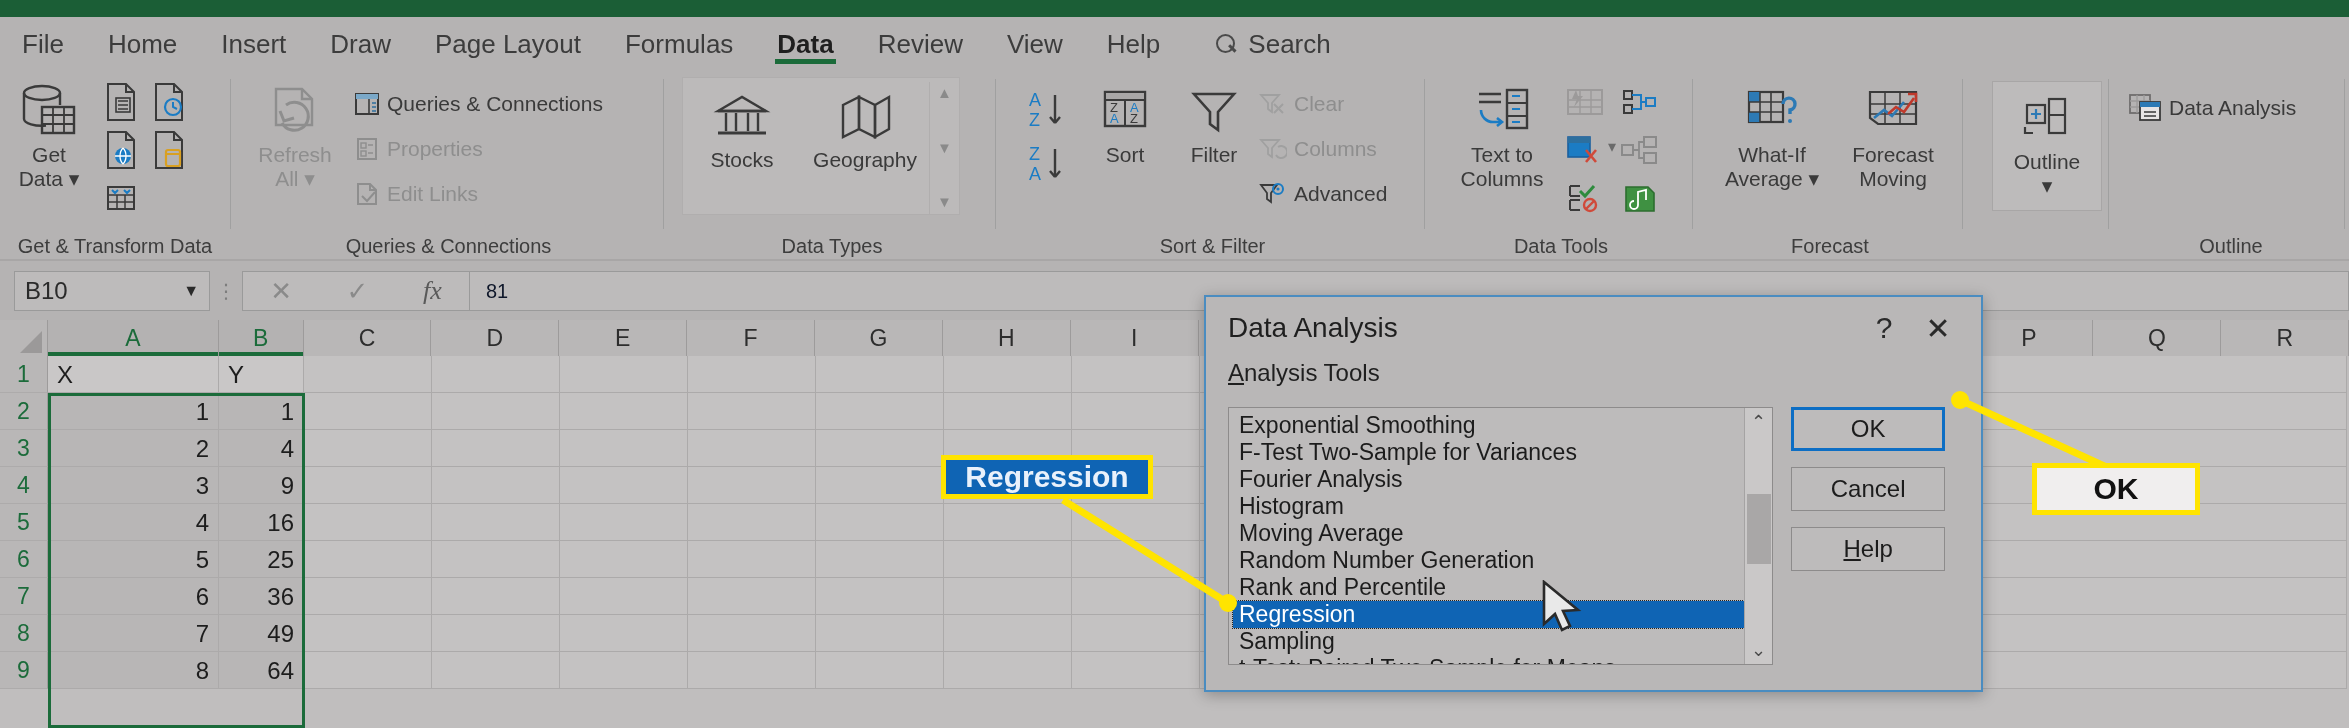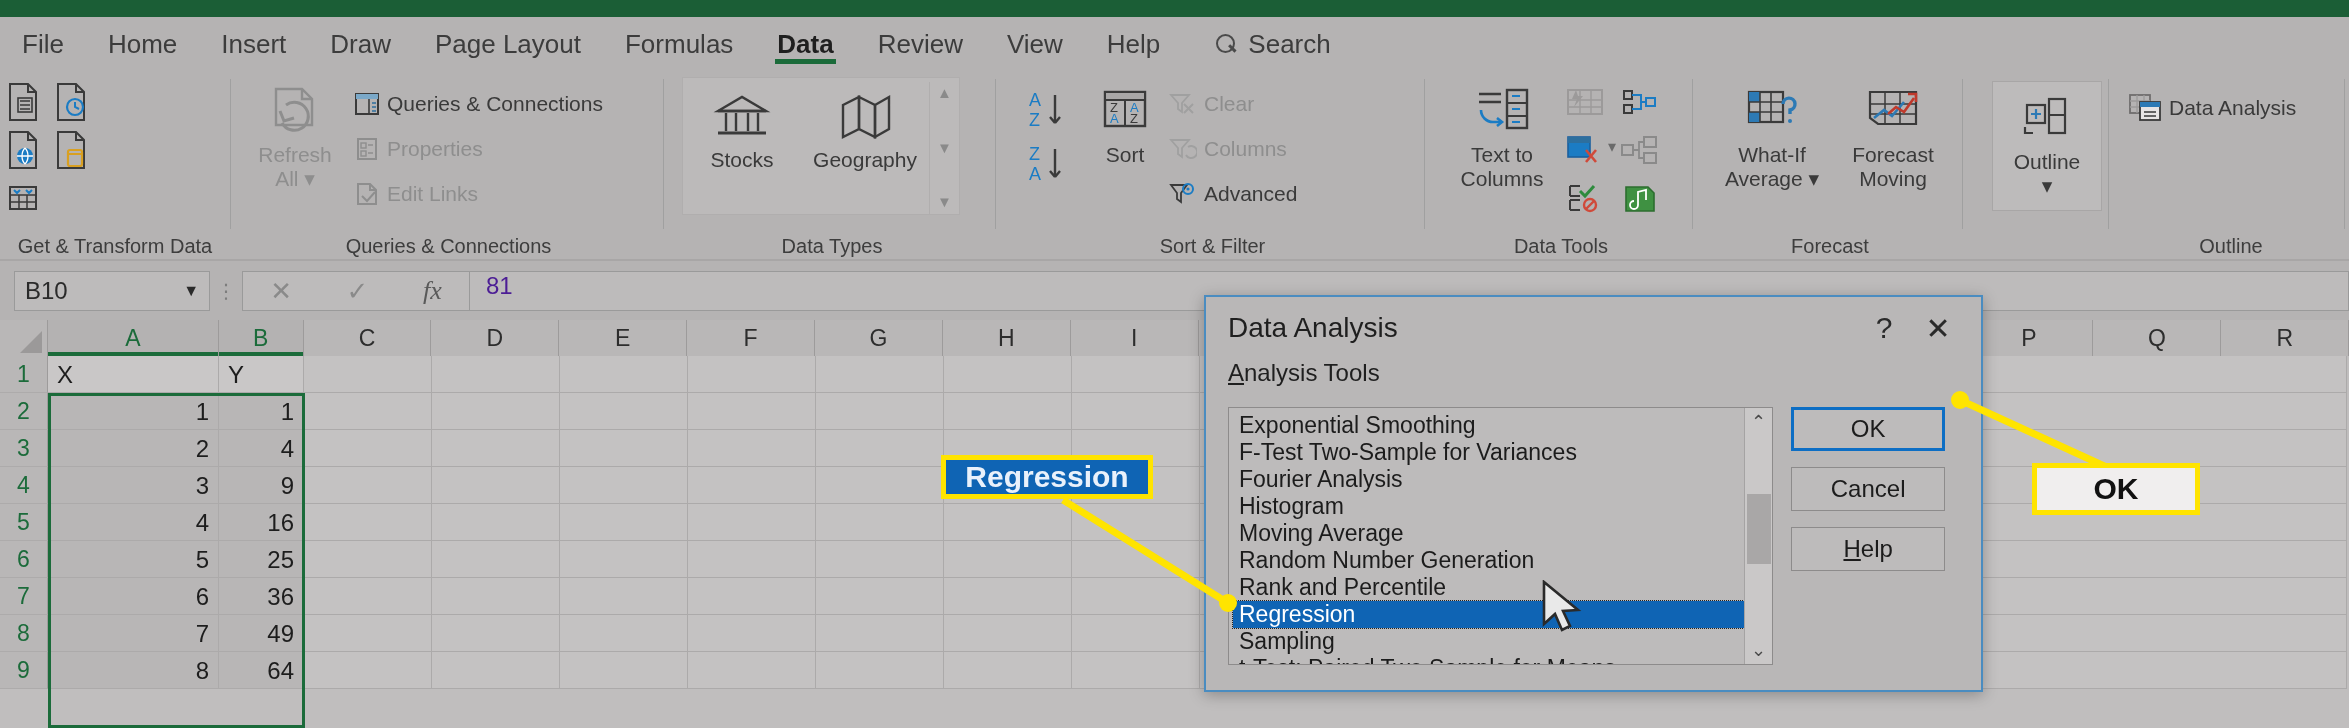--- a/index.html
+++ b/index.html
@@ -103,22 +103,22 @@
   }
   .vdots { width: 32px; text-align: center; color:#7d7d7d; font-size: 20px; letter-spacing:0; }
   .fbtns {
     width: 228px; height: 40px; border: 1px solid #9a9a9a; background:#bdbbbb;
     display: flex; align-items: center; justify-content: space-around;
     font-size: 26px; color: #8a8a8a;
   }
   .fx { font-style: italic; font-family: "Liberation Serif", serif; color:#5a5a5a; }
   .finput {
     flex: 1; height: 40px; background: #bdbbbb; border: 1px solid #9a9a9a;
-    border-left: none; display: flex; align-items: flex-start;
-    padding-left: 16px; font-size: 24px; color: #4c1d95;
+    border-left: none; display: flex; align-items: center;
+    padding-left: 16px; font-size: 20px; color: #0f172a;
   }
 
   
   .sheet { position: absolute; left: 0; top: 320px; width: 2349px; height: 408px; background: #c0bebe; }
   .colhead {
     position: absolute; left: 0; top: 0; width: 2349px; height: 36px;
     display: flex; background: #b9b7b7;
     border-bottom: 1px solid #9d9b9b;
   }
   .corner {
@@ -265,20 +265,33 @@
     <div class="search-tab">
       <span class="mag"></span>
       <span>Search</span>
     </div>
   </div>
 
   <div class="ribbon">
 
     <div class="rgroup" style="left:0; width:230px;">
       <div class="rgroup-body">
+        <div class="bigbtn" style="width:98px">
+          <span class="ico">
+            <svg width="62" height="58" viewBox="0 0 62 58">
+              <ellipse cx="24" cy="10" rx="18" ry="7" fill="none" stroke="#3a3a3a" stroke-width="2.4"></ellipse>
+              <path d="M6 10 V36 a18 7 0 0 0 22 6.6" fill="none" stroke="#3a3a3a" stroke-width="2.4"></path>
+              <path d="M42 10 V22" fill="none" stroke="#3a3a3a" stroke-width="2.4"></path>
+              <rect x="24" y="24" width="32" height="26" fill="none" stroke="#3a3a3a" stroke-width="2.4"></rect>
+              <path d="M24 32h32M24 41h32M35 24v26M46 24v26" stroke="#3a3a3a" stroke-width="1.8"></path>
+            </svg>
+          </span>
+          <span>Get</span>
+          <span>Data ▾</span>
+        </div>
         <div class="icogrid" style="margin-top:2px">
           <div class="icocell">
             <svg width="34" height="40" viewBox="0 0 34 40">
                 <path d="M4 2h18l8 8v28H4z" fill="none" stroke="#3a3a3a" stroke-width="2"></path>
                 <path d="M22 2v8h8" fill="none" stroke="#3a3a3a" stroke-width="2"></path>
                 <rect x="12" y="16" width="14" height="14" fill="none" stroke="#3a3a3a" stroke-width="1.6"></rect>
                 <path d="M14 19h10M14 23h10M14 27h10" stroke="#3a3a3a" stroke-width="1.4"></path>
               </svg>
           </div>
           <div class="icocell">
@@ -424,20 +437,28 @@
                 <rect x="8" y="6" width="40" height="34" fill="none" stroke="#3a3a3a" stroke-width="2.4"></rect>
                 <rect x="8" y="6" width="40" height="8" fill="#a9a7a7" stroke="#3a3a3a" stroke-width="2"></rect>
                 <path d="M28 14v26" stroke="#3a3a3a" stroke-width="2"></path>
                 <text x="13" y="26" font-size="13" fill="#3a3a3a" font-family="Liberation Sans">Z</text>
                 <text x="33" y="26" font-size="13" fill="#1b7cc4" font-family="Liberation Sans">A</text>
                 <text x="13" y="37" font-size="13" fill="#1b7cc4" font-family="Liberation Sans">A</text>
                 <text x="33" y="37" font-size="13" fill="#3a3a3a" font-family="Liberation Sans">Z</text>
               </svg>
           </span>
           <span>Sort</span>
+        </div>
+        <div class="bigbtn" style="width:90px">
+          <span class="ico">
+            <svg width="56" height="52" viewBox="0 0 56 52">
+                <path d="M8 8h40L32 26v18l-8-6V26z" fill="none" stroke="#3a3a3a" stroke-width="2.6"></path>
+              </svg>
+          </span>
+          <span>Filter</span>
         </div>
         <div class="stack" style="margin-top:4px">
           <div class="smallbtn dim">
             <svg width="28" height="24" viewBox="0 0 28 24">
                 <path d="M2 3h18l-7 8v9l-4-3v-6z" fill="none" stroke="#a0a0a0" stroke-width="1.8"></path>
                 <path d="M15 12l9 9M24 12l-9 9" stroke="#a0a0a0" stroke-width="2"></path>
               </svg>
             <span>Clear</span>
           </div>
           <div class="smallbtn dim">

